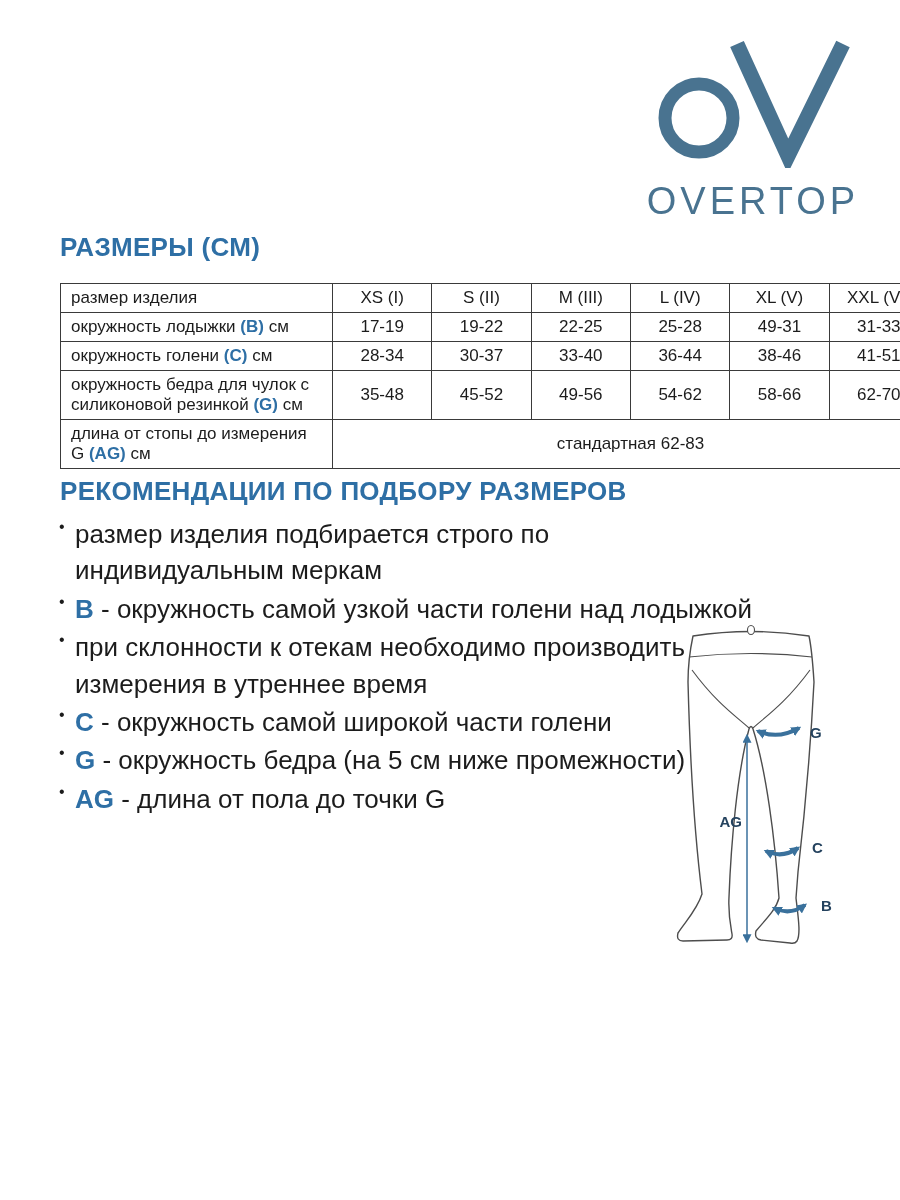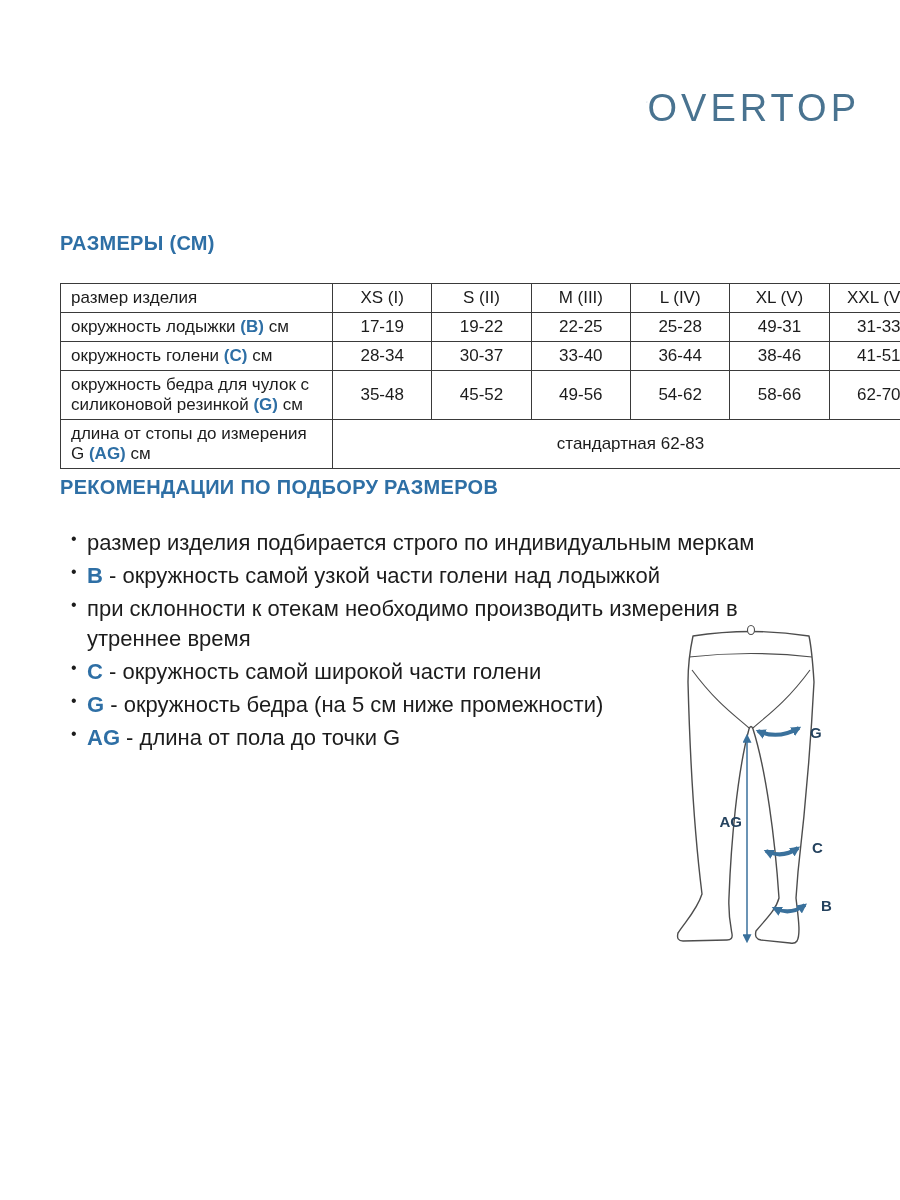--- a/index.html
+++ b/index.html
@@ -3,37 +3,37 @@
 <meta charset="utf-8">
 <style>
   html,body{margin:0;padding:0;}
   body{
     width:900px;height:1200px;background:#ffffff;position:relative;overflow:hidden;
     font-family:"Liberation Sans","DejaVu Sans",sans-serif;color:#1c1c1c;
   }
   .page{position:absolute;inset:0;}
 
   
-  .brand{position:absolute;top:36px;right:40px;width:214px;display:flex;flex-direction:row;align-items:center;}
+  .brand{position:absolute;top:36px;right:40px;width:214px;display:flex;flex-direction:column;align-items:center;}
   .brand-name{margin-top:12px;font-size:38px;letter-spacing:4px;color:#497390;font-weight:500;}
 
   
-  .section-title{position:absolute;left:60px;font-size:20px;font-weight:600;color:#2E6FA5;letter-spacing:.3px;}
+  .section-title{position:absolute;left:60px;font-size:26px;font-weight:600;color:#2E6FA5;letter-spacing:.3px;}
   #sizes-title{top:232px;}
   #recs-title{top:476px;text-align:center;}
 
   
   table.size-table{position:absolute;left:60px;top:283px;width:869px;border-collapse:collapse;table-layout:fixed;font-size:17px;}
   table.size-table col.c0{width:272px;}
   .size-table td{border:1px solid #3a3a3a;padding:4px 4px;text-align:center;vertical-align:middle;line-height:1.18;}
   .size-table td.label-cell{text-align:left;padding:4px 8px 4px 10px;}
   .accent{color:#2E6FA5;font-weight:700;}
 
   
-  ul.recs{position:absolute;left:58px;top:516px;width:700px;margin:12px;padding:0;list-style:none;font-size:22px;line-height:1.4;}
+  ul.recs{position:absolute;left:58px;top:516px;width:700px;margin:0;padding:0;list-style:none;font-size:26px;line-height:1.4;}
   ul.recs li{position:relative;padding-left:17px;margin-bottom:2px;}
   ul.recs li::before{content:"\2022";position:absolute;left:1px;top:0;font-size:16px;}
   .rec-prefix{color:#2E6FA5;font-weight:700;}
 
   
   .diagram{position:absolute;left:645px;top:610px;}
   .diagram text{font-size:15px;font-weight:600;fill:#24425E;font-family:"Liberation Sans","DejaVu Sans",sans-serif;}
 </style>
 </head>
 <body>

